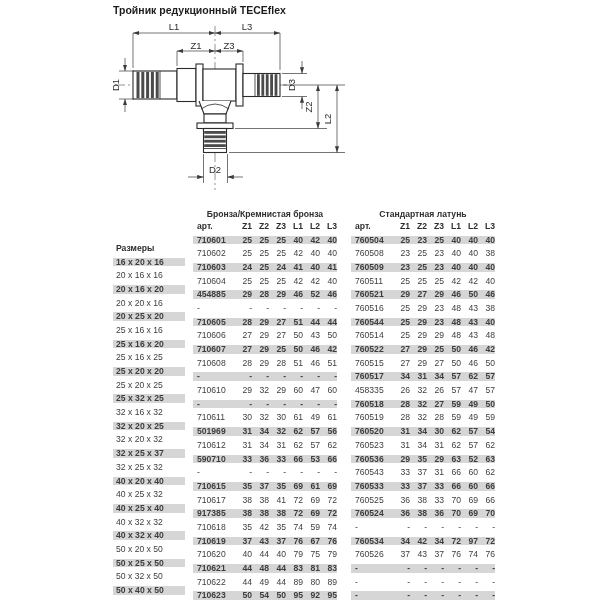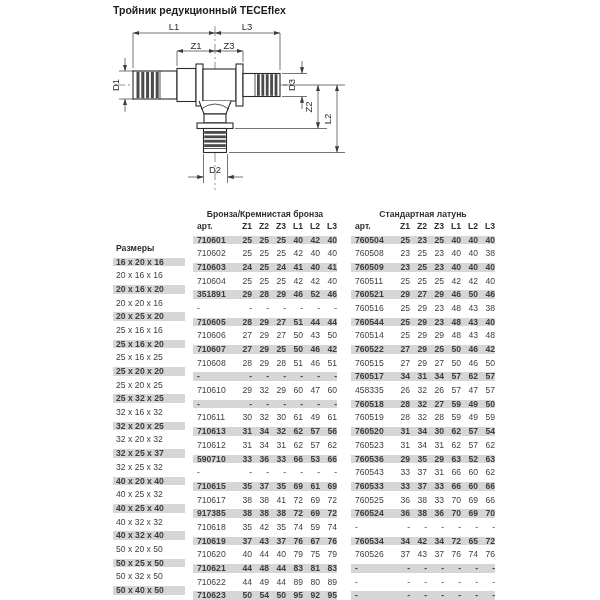--- a/index.html
+++ b/index.html
@@ -246,21 +246,21 @@
             <div class="cell c-num">25</div>
             <div class="cell c-num">25</div>
             <div class="cell c-num">42</div>
             <div class="cell c-num">42</div>
             <div class="cell c-num">40</div>
           </div>
         </div>
         <div class="row shade">
           <div class="cell c-size">20 x 25 x 20</div>
           <div class="blk">
-            <div class="cell c-art">351891</div>
+            <div class="cell c-art">454885</div>
             <div class="cell c-num">29</div>
             <div class="cell c-num">28</div>
             <div class="cell c-num">29</div>
             <div class="cell c-num">46</div>
             <div class="cell c-num">52</div>
             <div class="cell c-num">46</div>
           </div>
           <div class="blk brass">
             <div class="cell c-art">760521</div>
             <div class="cell c-num">29</div>
@@ -456,21 +456,21 @@
             <div class="cell c-num">32</div>
             <div class="cell c-num">28</div>
             <div class="cell c-num">59</div>
             <div class="cell c-num">49</div>
             <div class="cell c-num">59</div>
           </div>
         </div>
         <div class="row shade">
           <div class="cell c-size">32 x 25 x 37</div>
           <div class="blk">
-            <div class="cell c-art">710613</div>
+            <div class="cell c-art">501969</div>
             <div class="cell c-num">31</div>
             <div class="cell c-num">34</div>
             <div class="cell c-num">32</div>
             <div class="cell c-num">62</div>
             <div class="cell c-num">57</div>
             <div class="cell c-num">56</div>
           </div>
           <div class="blk brass">
             <div class="cell c-art">760520</div>
             <div class="cell c-num">31</div>
@@ -638,21 +638,21 @@
             <div class="cell c-num">76</div>
             <div class="cell c-num">67</div>
             <div class="cell c-num">76</div>
           </div>
           <div class="blk brass">
             <div class="cell c-art">760534</div>
             <div class="cell c-num">34</div>
             <div class="cell c-num">42</div>
             <div class="cell c-num">34</div>
             <div class="cell c-num">72</div>
-            <div class="cell c-num">65</div>
+            <div class="cell c-num">97</div>
             <div class="cell c-num">72</div>
           </div>
         </div>
         <div class="row">
           <div class="cell c-size">50 x 32 x 50</div>
           <div class="blk">
             <div class="cell c-art">710620</div>
             <div class="cell c-num">40</div>
             <div class="cell c-num">44</div>
             <div class="cell c-num">40</div>

